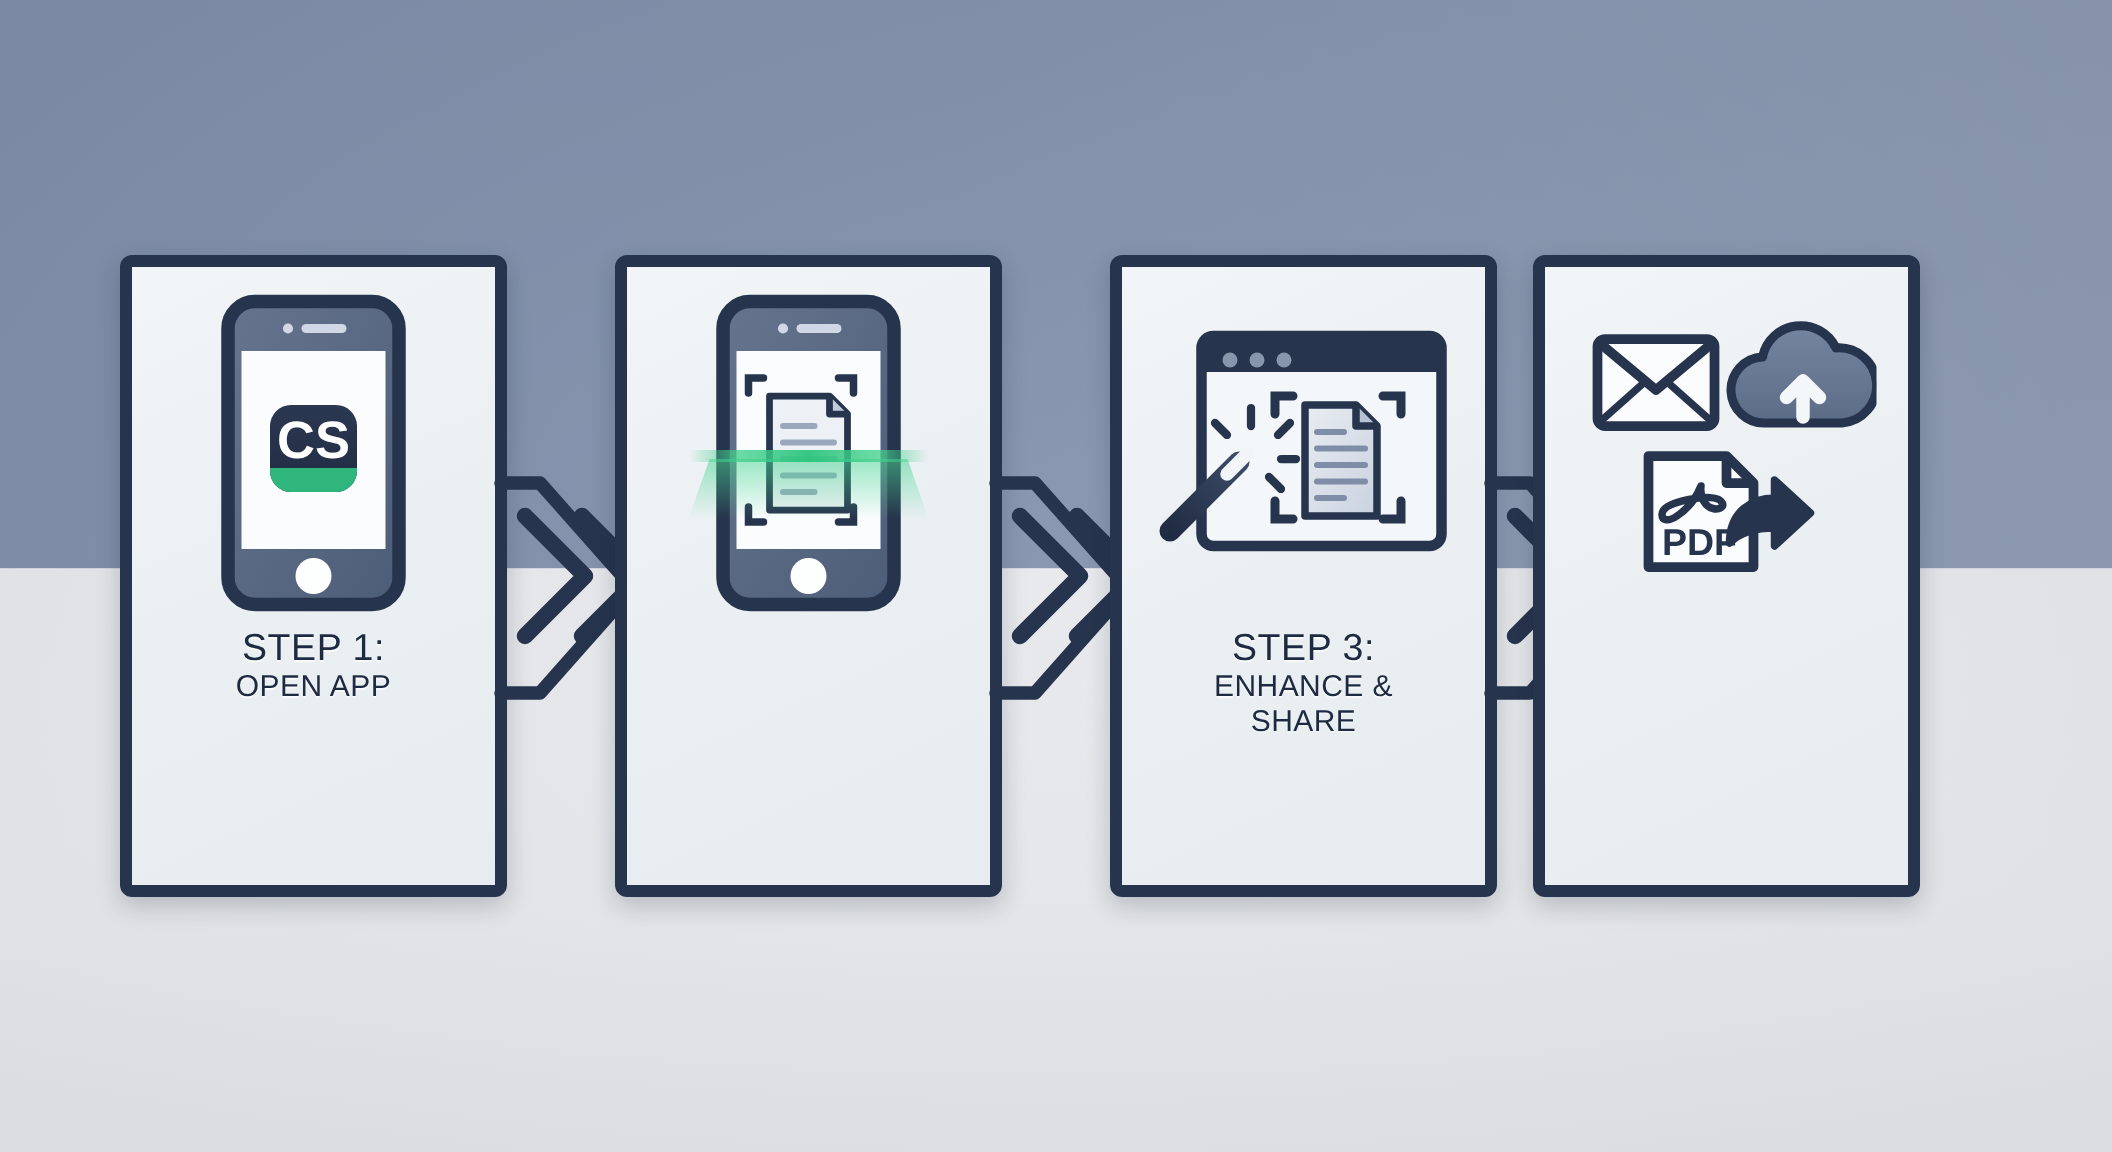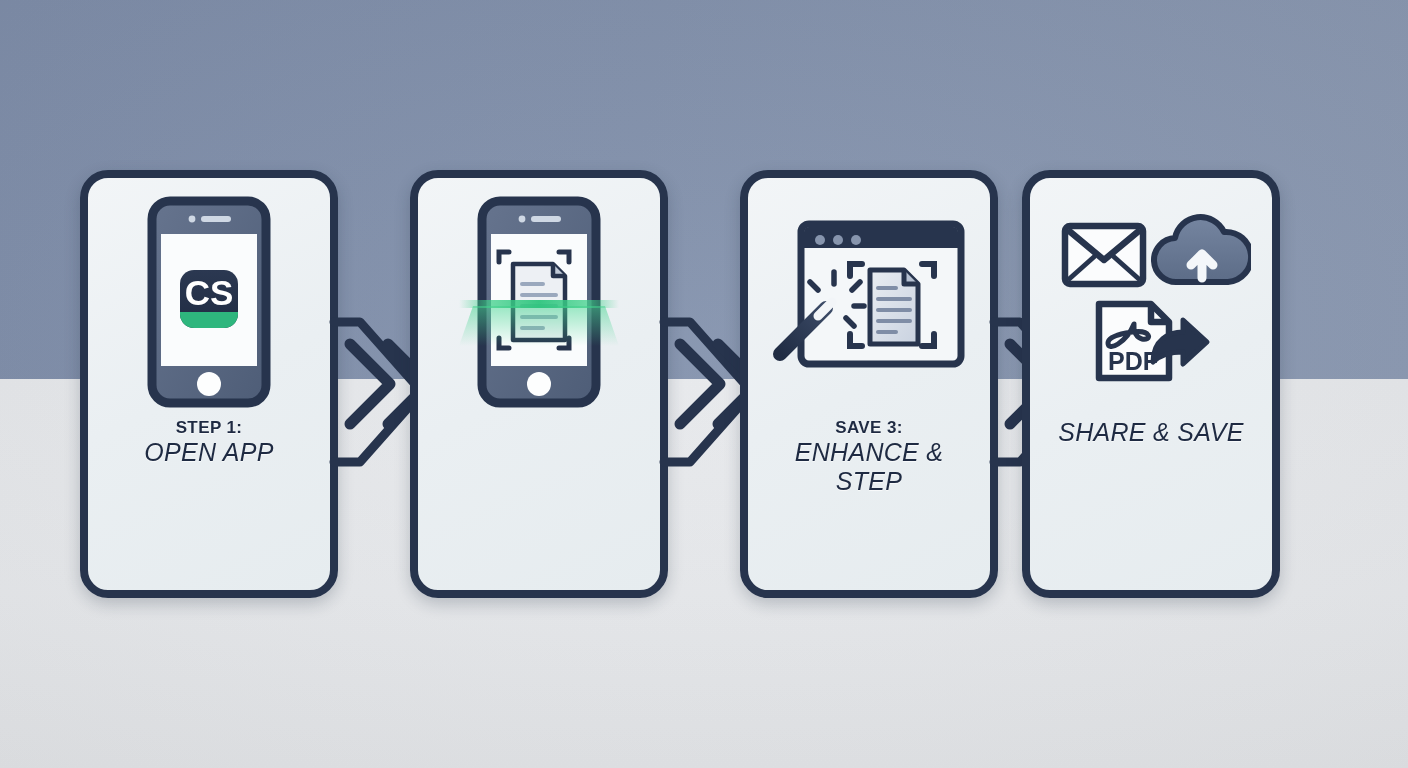--- a/index.html
+++ b/index.html
@@ -40,21 +40,21 @@
     pointer-events: none;
   }
 
   
   .card {
     position: absolute;
     top: 170px;
     width: 258px;
     height: 428px;
     border: 8px solid #27344d;
-    border-radius: 28px;
+    border-radius: 8px;
     background: linear-gradient(155deg, #f2f5f7 0%, #eaeff2 50%, #e6ecef 100%);
     box-sizing: border-box;
     box-shadow: 0 6px 16px rgba(25,35,55,0.22);
   }
   #card1 { left: 80px; }
   #card2 { left: 410px; }
   #card3 { left: 740px; }
   #card4 { left: 1022px; }
 
   
@@ -99,30 +99,29 @@
   }
   .caption {
     text-align: center;
     color: #1e2a42;
     line-height: 1.16;
     text-shadow: 0 1px 1px rgba(255,255,255,0.75);
     padding: 0 6px;
   }
   .cap-top {
     display: block;
-    font-size: 17px;
-    font-weight: 700;
+    font-size: 25px;
+    font-weight: 400;
     letter-spacing: 0.4px;
   }
   .cap-body {
     display: block;
-    font-size: 25px;
+    font-size: 20px;
     font-weight: 500;
     letter-spacing: 0.3px;
-    font-style: italic;
   }
 
   svg { shape-rendering: geometricPrecision; }
 </style>
 </head>
 <body>
 
 <div id="stage">
 
   <div class="bg-sky"></div>
@@ -297,23 +296,23 @@
               <path d="M64 70 V58"></path>
               <path d="M48 76 L40 68"></path>
               <path d="M82 76 L90 68"></path>
               <path d="M84 92 H94"></path>
               <path d="M76 104 L84 112"></path>
             </g>
           </g>
         </svg>
       </div>
       <div class="caption">
-        <span class="cap-top">SAVE 3:</span>
+        <span class="cap-top">STEP 3:</span>
         <span class="cap-body">ENHANCE &amp;</span>
-        <span class="cap-body">STEP</span>
+        <span class="cap-body">SHARE</span>
       </div>
     </div>
     <div class="card-point">
       <svg width="92" height="148" viewBox="0 0 92 148">
         <path d="M0 4 H26 L88 74 L26 144 H0" fill="none" stroke="#27344d" stroke-width="9" stroke-linecap="round" stroke-linejoin="round"></path>
       </svg>
     </div>
   </div>
 
   <div class="mini-chevs" id="chevs3">
@@ -351,18 +350,17 @@
           <g>
             <path d="M48 92 H100 L118 110 V166 H48 Z" fill="#fbfcfd" stroke="#27344d" stroke-width="6.5" stroke-linejoin="round"></path>
             <path d="M100 92 V110 H118" fill="none" stroke="#27344d" stroke-width="6.5" stroke-linejoin="round"></path>
             <path d="M83 112 c-4 10 -10 16 -16 20 c-6 4 -10 3 -10 -1 c0 -5 8 -8 18 -10 c10 -2 20 -2 22 2 c2 3 -2 5 -6 4 c-5 -1 -9 -7 -8 -15 z" fill="none" stroke="#27344d" stroke-width="5" stroke-linejoin="round"></path>
             <text x="82" y="158" text-anchor="middle" font-family="Liberation Sans, sans-serif" font-size="25" font-weight="700" fill="#27344d">PDF</text>
             <path d="M102 150 c0 -22 16 -30 30 -30 v-12 l24 22 l-24 22 v-12 c-14 0 -24 4 -30 10 z" fill="#27344d" stroke="#27344d" stroke-width="5" stroke-linejoin="round"></path>
           </g>
         </svg>
       </div>
       <div class="caption">
-        <span class="cap-body">SHARE &amp; SAVE</span>
       </div>
     </div>
   </div>
 
 </div>
 
 </body></html>

